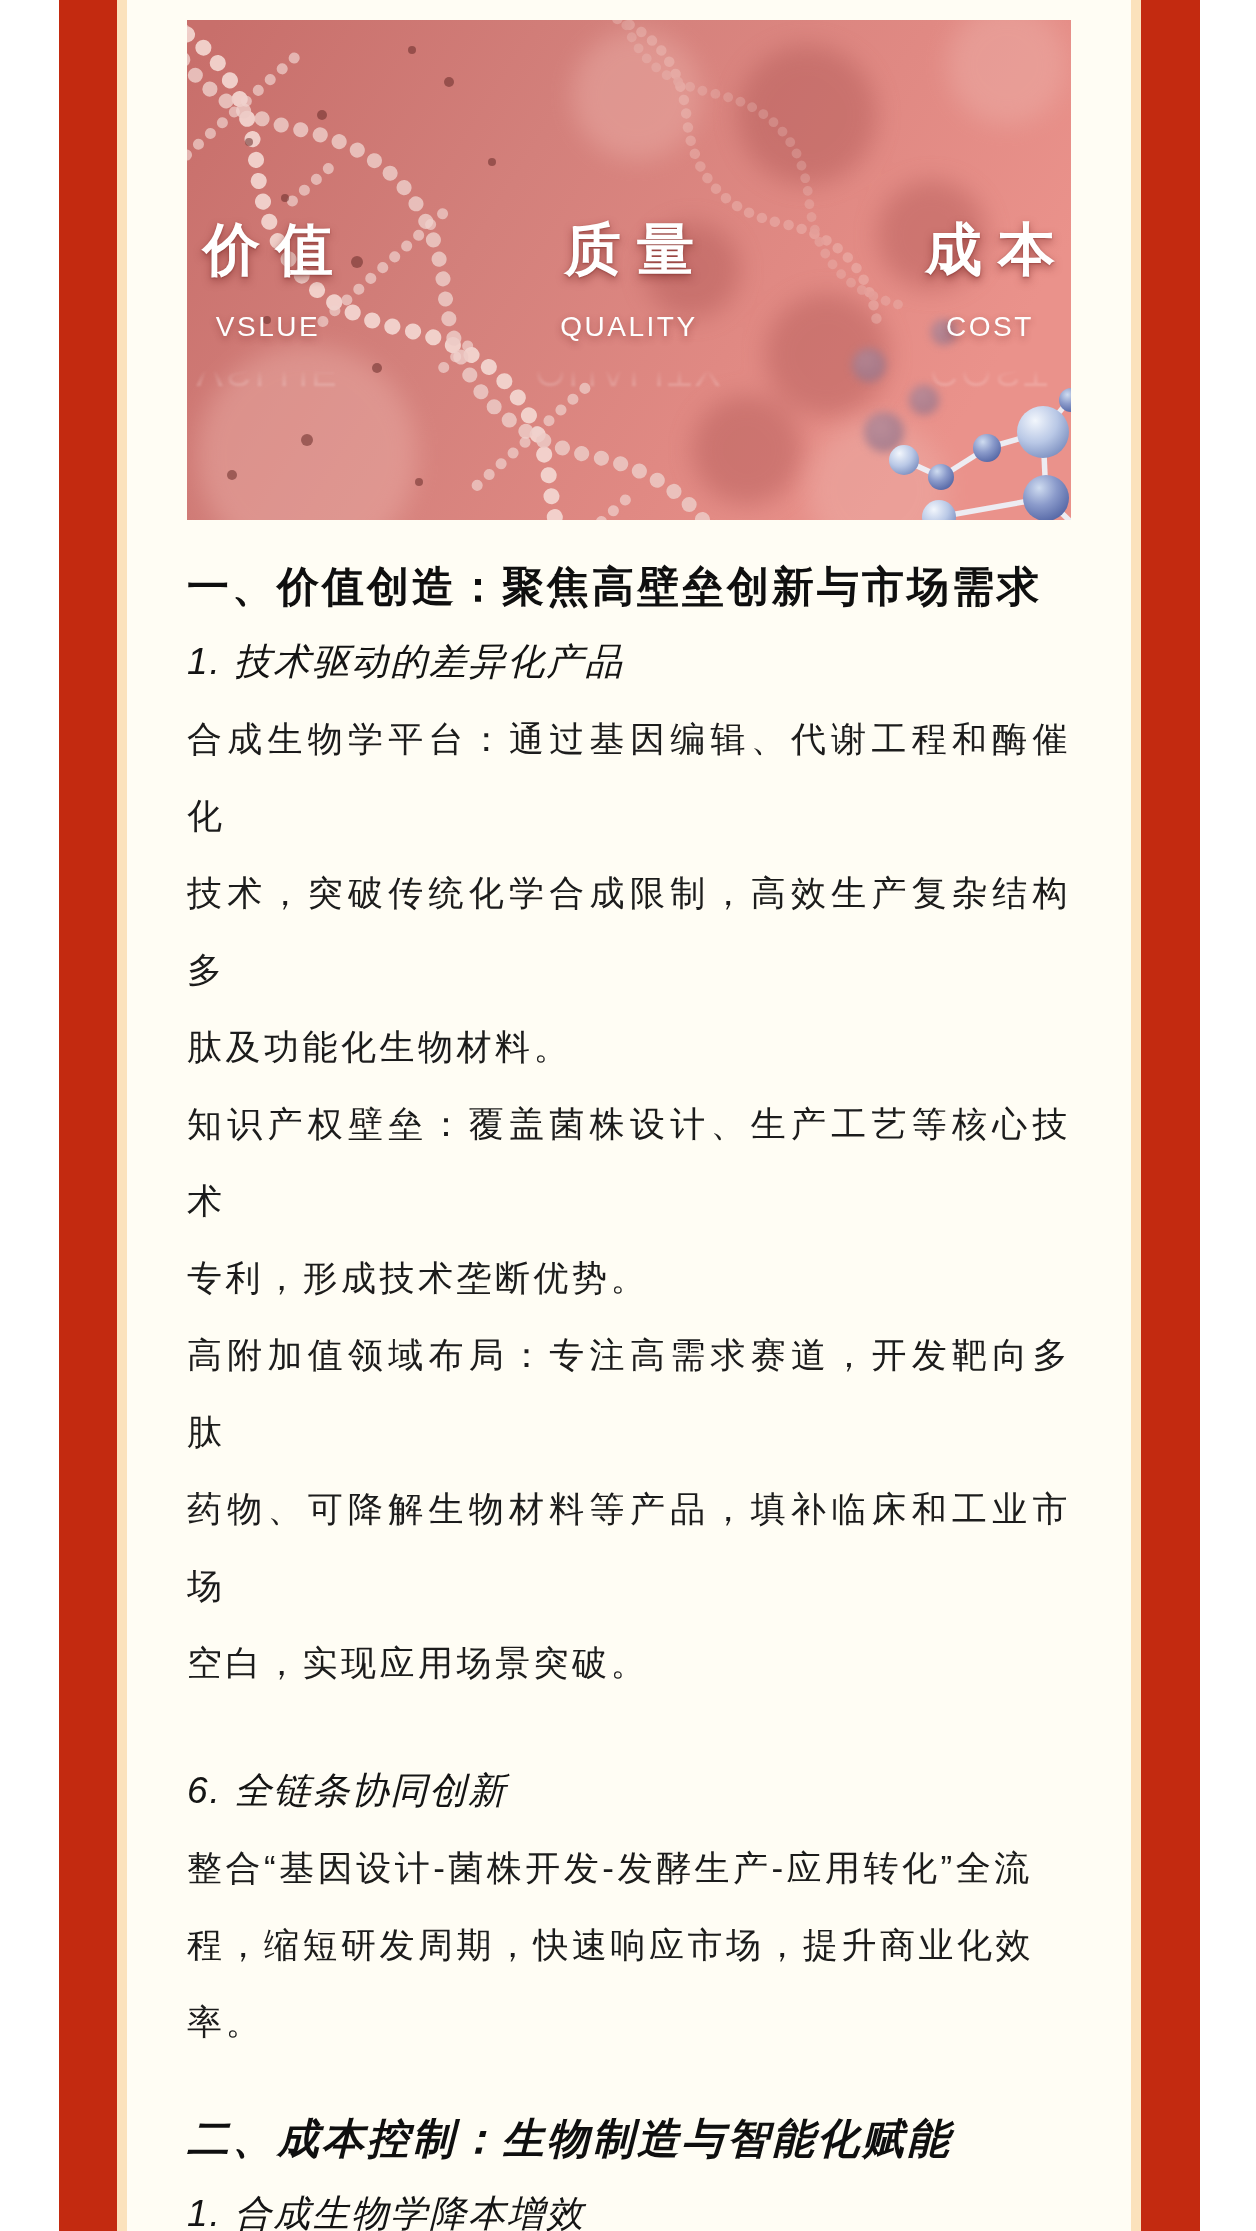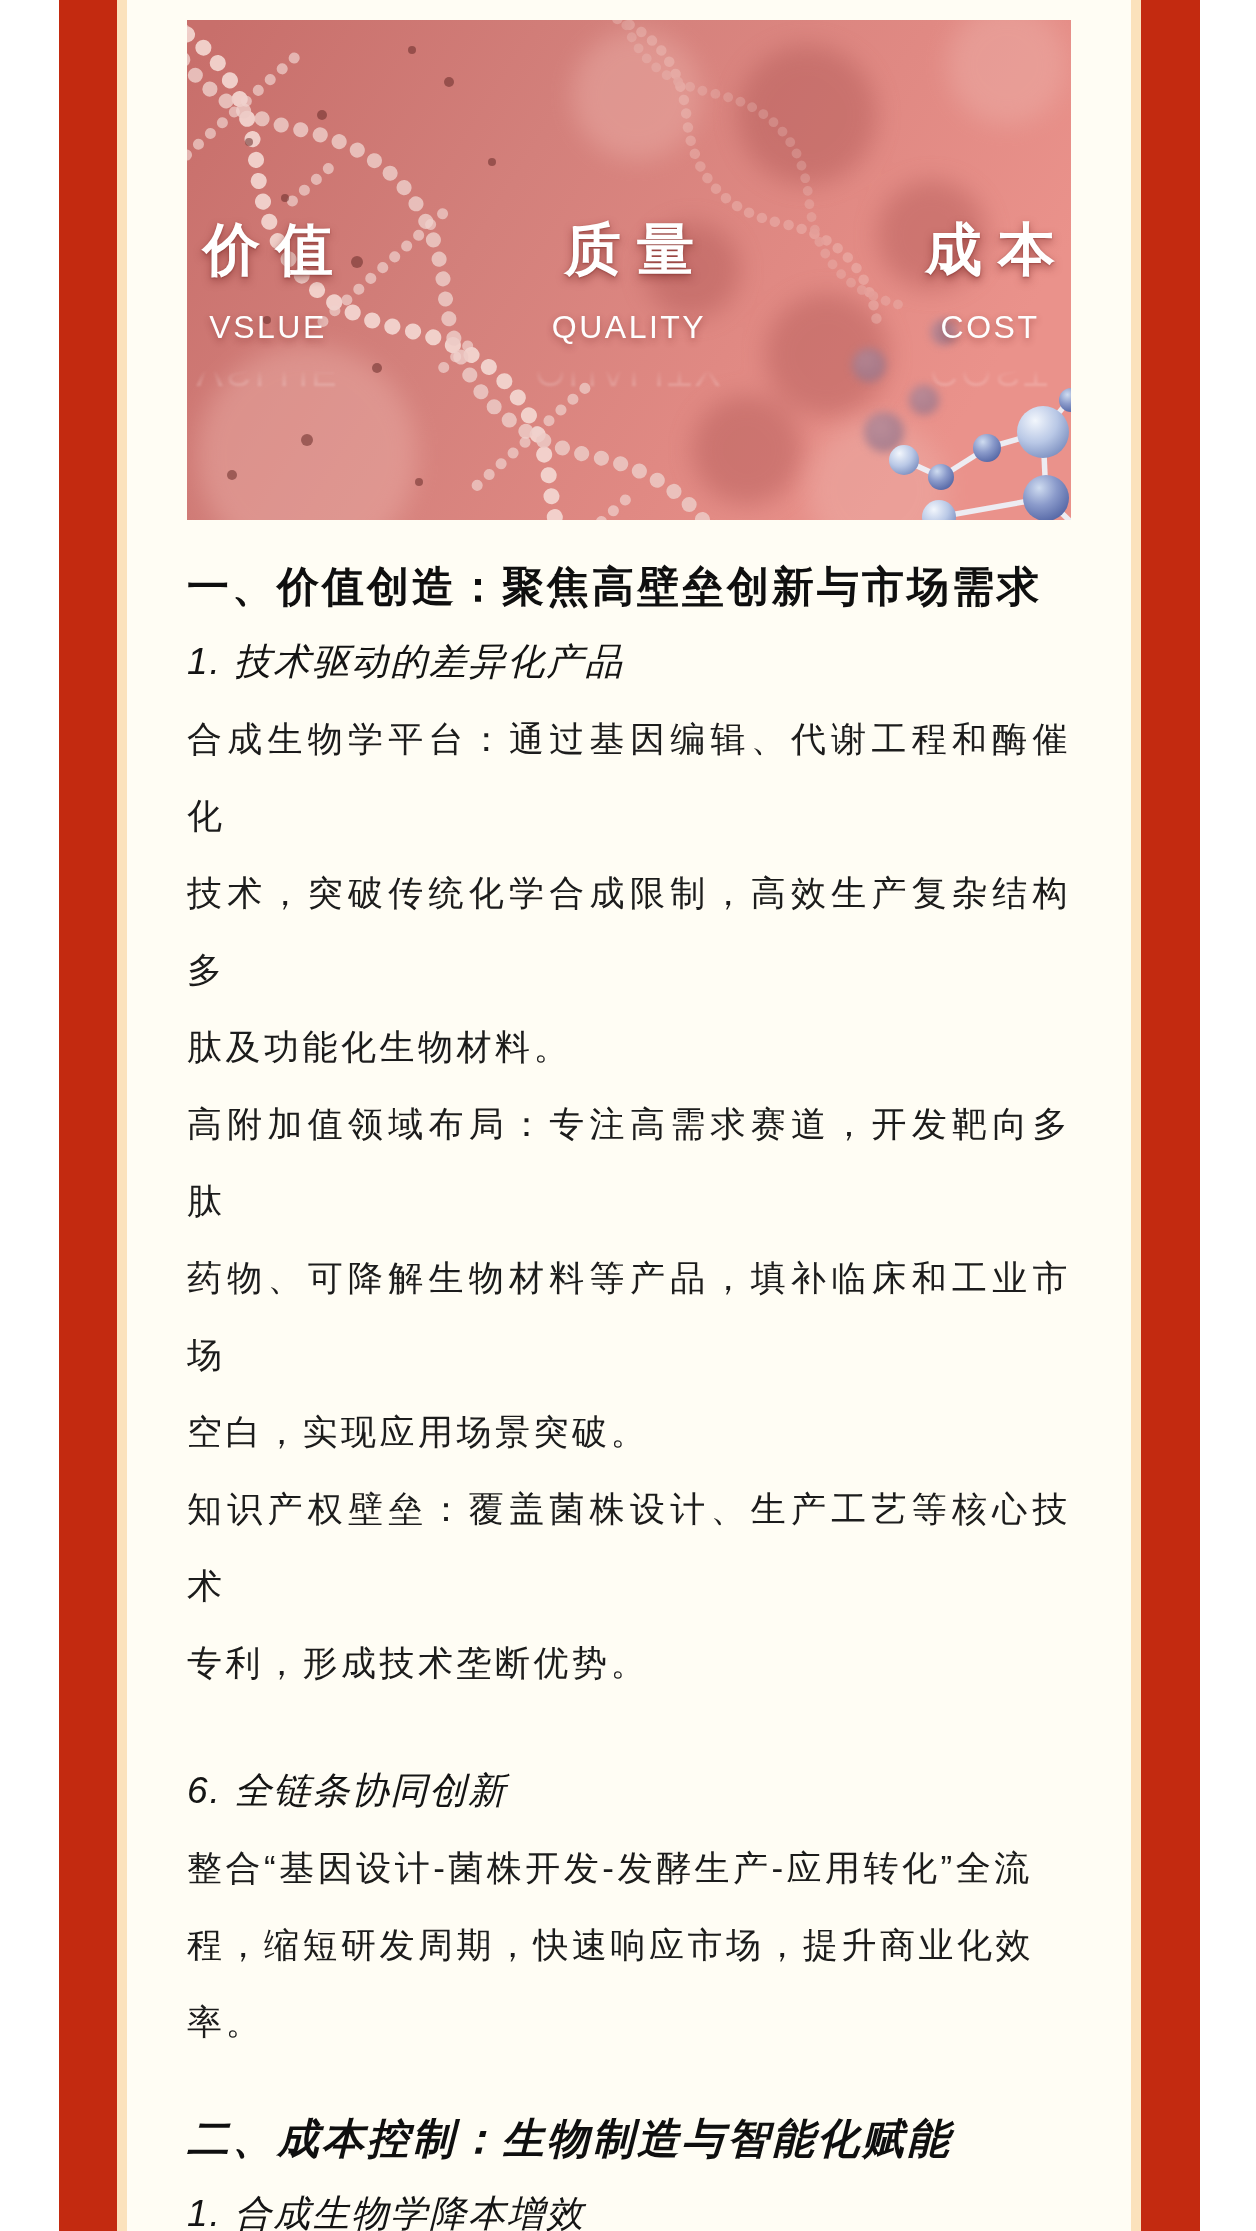--- a/index.html
+++ b/index.html
@@ -32,21 +32,21 @@
     padding-top:198px;
   }
   .hero-col{text-align:center;}
   .hero-zh{
     font-size:57px;font-weight:800;color:#ffffff;
     letter-spacing:16px;padding-left:16px;line-height:62px;
     text-shadow:0 4px 9px rgba(120,38,36,.55),0 1px 2px rgba(120,38,36,.5);
     white-space:nowrap;
   }
   .hero-en{
-    font-size:32px;font-weight:400;color:#fefefe;
+    font-size:28px;font-weight:400;color:#fefefe;
     letter-spacing:2.5px;margin-top:26px;line-height:42px;
     text-shadow:0 3px 7px rgba(120,38,36,.45);
     white-space:nowrap;
   }
   .hero-en-reflect{
     transform:scaleY(-1);
     opacity:.28;filter:blur(1.2px);
     font-size:40px;letter-spacing:2.5px;color:#ffffff;line-height:42px;
     margin-top:3px;white-space:nowrap;
     -webkit-mask-image:linear-gradient(to top,transparent 45%,#000 100%);
@@ -212,25 +212,25 @@
             <div class="hero-en-reflect">COST</div>
           </div>
         </div>
       </figure>
 
       <div class="h-major">一、价值创造：聚焦高壁垒创新与市场需求</div>
       <div class="h-sub">1. 技术驱动的差异化产品</div>
       <p class="para">合成生物学平台：通过基因编辑、代谢工程和酶催化
 技术，突破传统化学合成限制，高效生产复杂结构多
 肽及功能化生物材料。</p>
+      <p class="para">知识产权壁垒：覆盖菌株设计、生产工艺等核心技术
+专利，形成技术垄断优势。</p>
       <p class="para">高附加值领域布局：专注高需求赛道，开发靶向多肽
 药物、可降解生物材料等产品，填补临床和工业市场
 空白，实现应用场景突破。</p>
-      <p class="para">知识产权壁垒：覆盖菌株设计、生产工艺等核心技术
-专利，形成技术垄断优势。</p>
       <div class="h-sub block-gap">6. 全链条协同创新</div>
       <p class="para">整合“基因设计-菌株开发-发酵生产-应用转化”全流
 程，缩短研发周期，快速响应市场，提升商业化效
 率。</p>
 
       <div class="h-major section-gap">二、成本控制：生物制造与智能化赋能</div>
       <div class="h-sub">1. 合成生物学降本增效</div>
 
     </div>
   </div>

